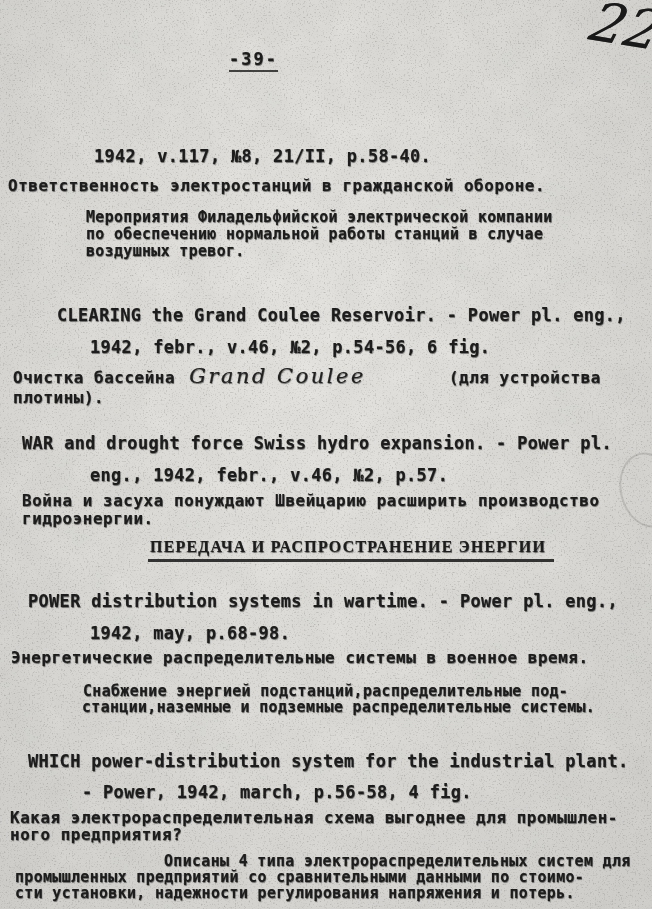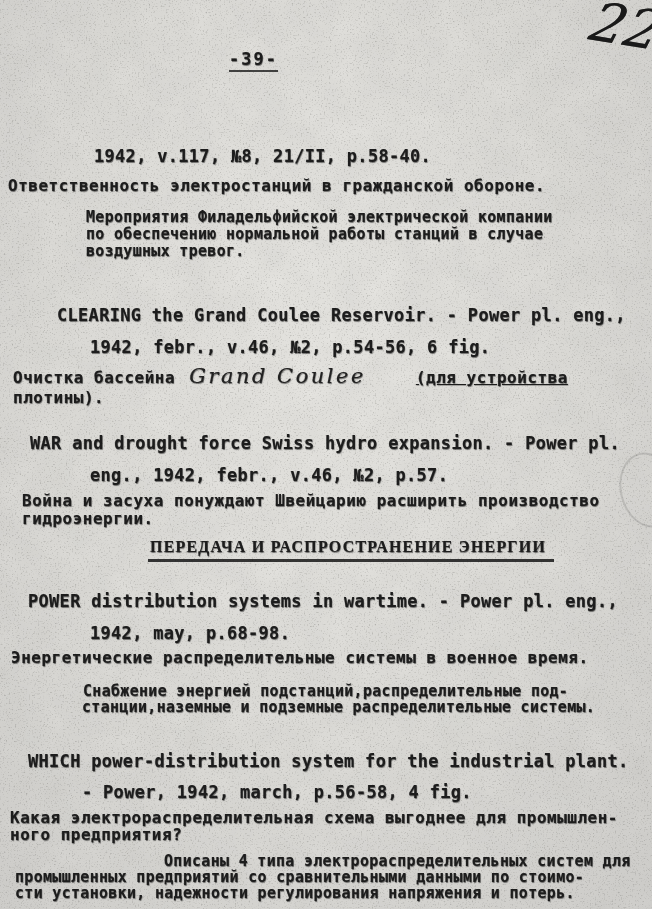--- a/index.html
+++ b/index.html
@@ -32,21 +32,21 @@
     font-family:"DejaVu Serif", serif;font-style:italic;font-weight:normal;
     font-size:54px;line-height:1;color:#1a1a1a;
     transform:rotate(9deg) skewX(-8deg);
     text-shadow:0 0 0.5px rgba(20,20,20,0.6);
   }
   .hand-inline{
     font-family:"DejaVu Serif", serif;font-style:italic;font-weight:normal;
     font-size:21px;letter-spacing:2.5px;color:#222;
   }
   .gap-hand{margin-left:14px;}
-  .gap-paren{margin-left:50px;text-decoration:underline;}
+  .gap-paren{margin-left:83px;}
   .smudge{
     position:absolute;left:620px;top:452px;width:52px;height:72px;
     border:2px solid rgba(80,80,78,0.18);border-radius:50%;
     transform:rotate(-14deg);
   }
 </style>
 </head>
 <body>
 
 <div id="paper">
@@ -62,21 +62,21 @@
   <div class="abs ink ann" style="left:86px;top:244px;">воздушных тревог.</div>
 
 
   <div class="abs ink en" style="left:28px;top:307px;margin-left:29px;">CLEARING the Grand Coulee Reservoir. - Power pl. eng.,</div>
   <div class="abs ink en" style="left:90px;top:339px;">1942, febr., v.46, №2, p.54-56, 6 fig.</div>
   <div class="abs ink ru" style="left:13px;top:366px;">
     <span>Очистка бассейна</span><span class="hand-inline gap-hand">Grand Coulee</span><span class="gap-paren">(для устройства</span>
   </div>
   <div class="abs ink ru" style="left:13px;top:390px;">плотины).</div>
 
-  <div class="abs ink en" style="left:22px;top:435px;margin-left:8px;">WAR and drought force Swiss hydro expansion. - Power pl.</div>
+  <div class="abs ink en" style="left:22px;top:435px;">WAR and drought force Swiss hydro expansion. - Power pl.</div>
   <div class="abs ink en" style="left:90px;top:467px;">eng., 1942, febr., v.46, №2, p.57.</div>
   <div class="abs ink ru" style="left:22px;top:493px;">Война и засуха понуждают Швейцарию расширить производство</div>
   <div class="abs ink ru" style="left:22px;top:511px;">гидроэнергии.</div>
 
   <div class="smudge"></div>
 
   <div class="abs ink heading" style="left:148px;top:539px;font-family:Liberation Serif, serif;">ПЕРЕДАЧА И РАСПРОСТРАНЕНИЕ ЭНЕРГИИ</div>
 
   <div class="abs ink en" style="left:28px;top:593px;">POWER distribution systems in wartime. - Power pl. eng.,</div>
   <div class="abs ink en" style="left:90px;top:625px;">1942, may, p.68-98.</div>

